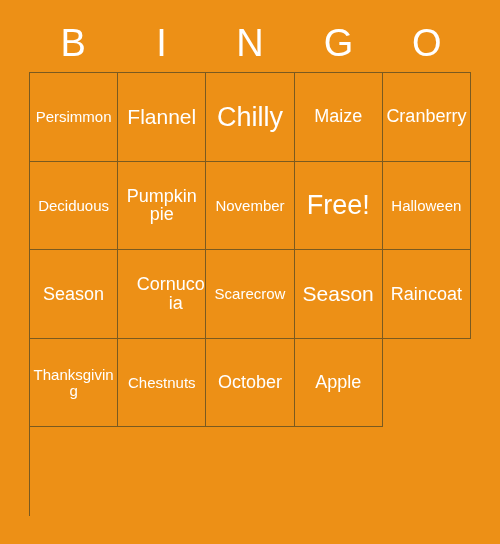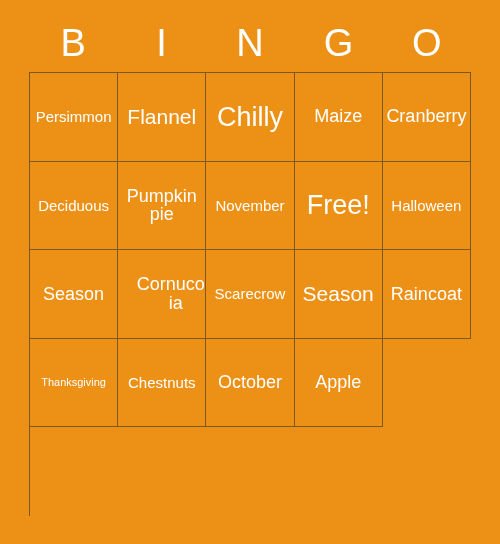--- a/index.html
+++ b/index.html
@@ -75,21 +75,21 @@
     word-wrap: break-word;
   }
 
   
   .sz-xxl { font-size: 27px; }
   .sz-xl  { font-size: 18px; }
   .sz-lg  { font-size: 21px; }
   .sz-md  { font-size: 18px; }
   .sz-sm  { font-size: 15px; }
   .sz-xs  { font-size: 18px; margin-left: 28px; }
-  .sz-xxs { font-size: 11px; }
+  .sz-xxs { font-size: 15px; }
 </style>
 </head>
 <body>
 
 <div class="card">
 
   <div class="header-row">
     <div class="header-cell">B</div>
     <div class="header-cell">I</div>
     <div class="header-cell">N</div>

